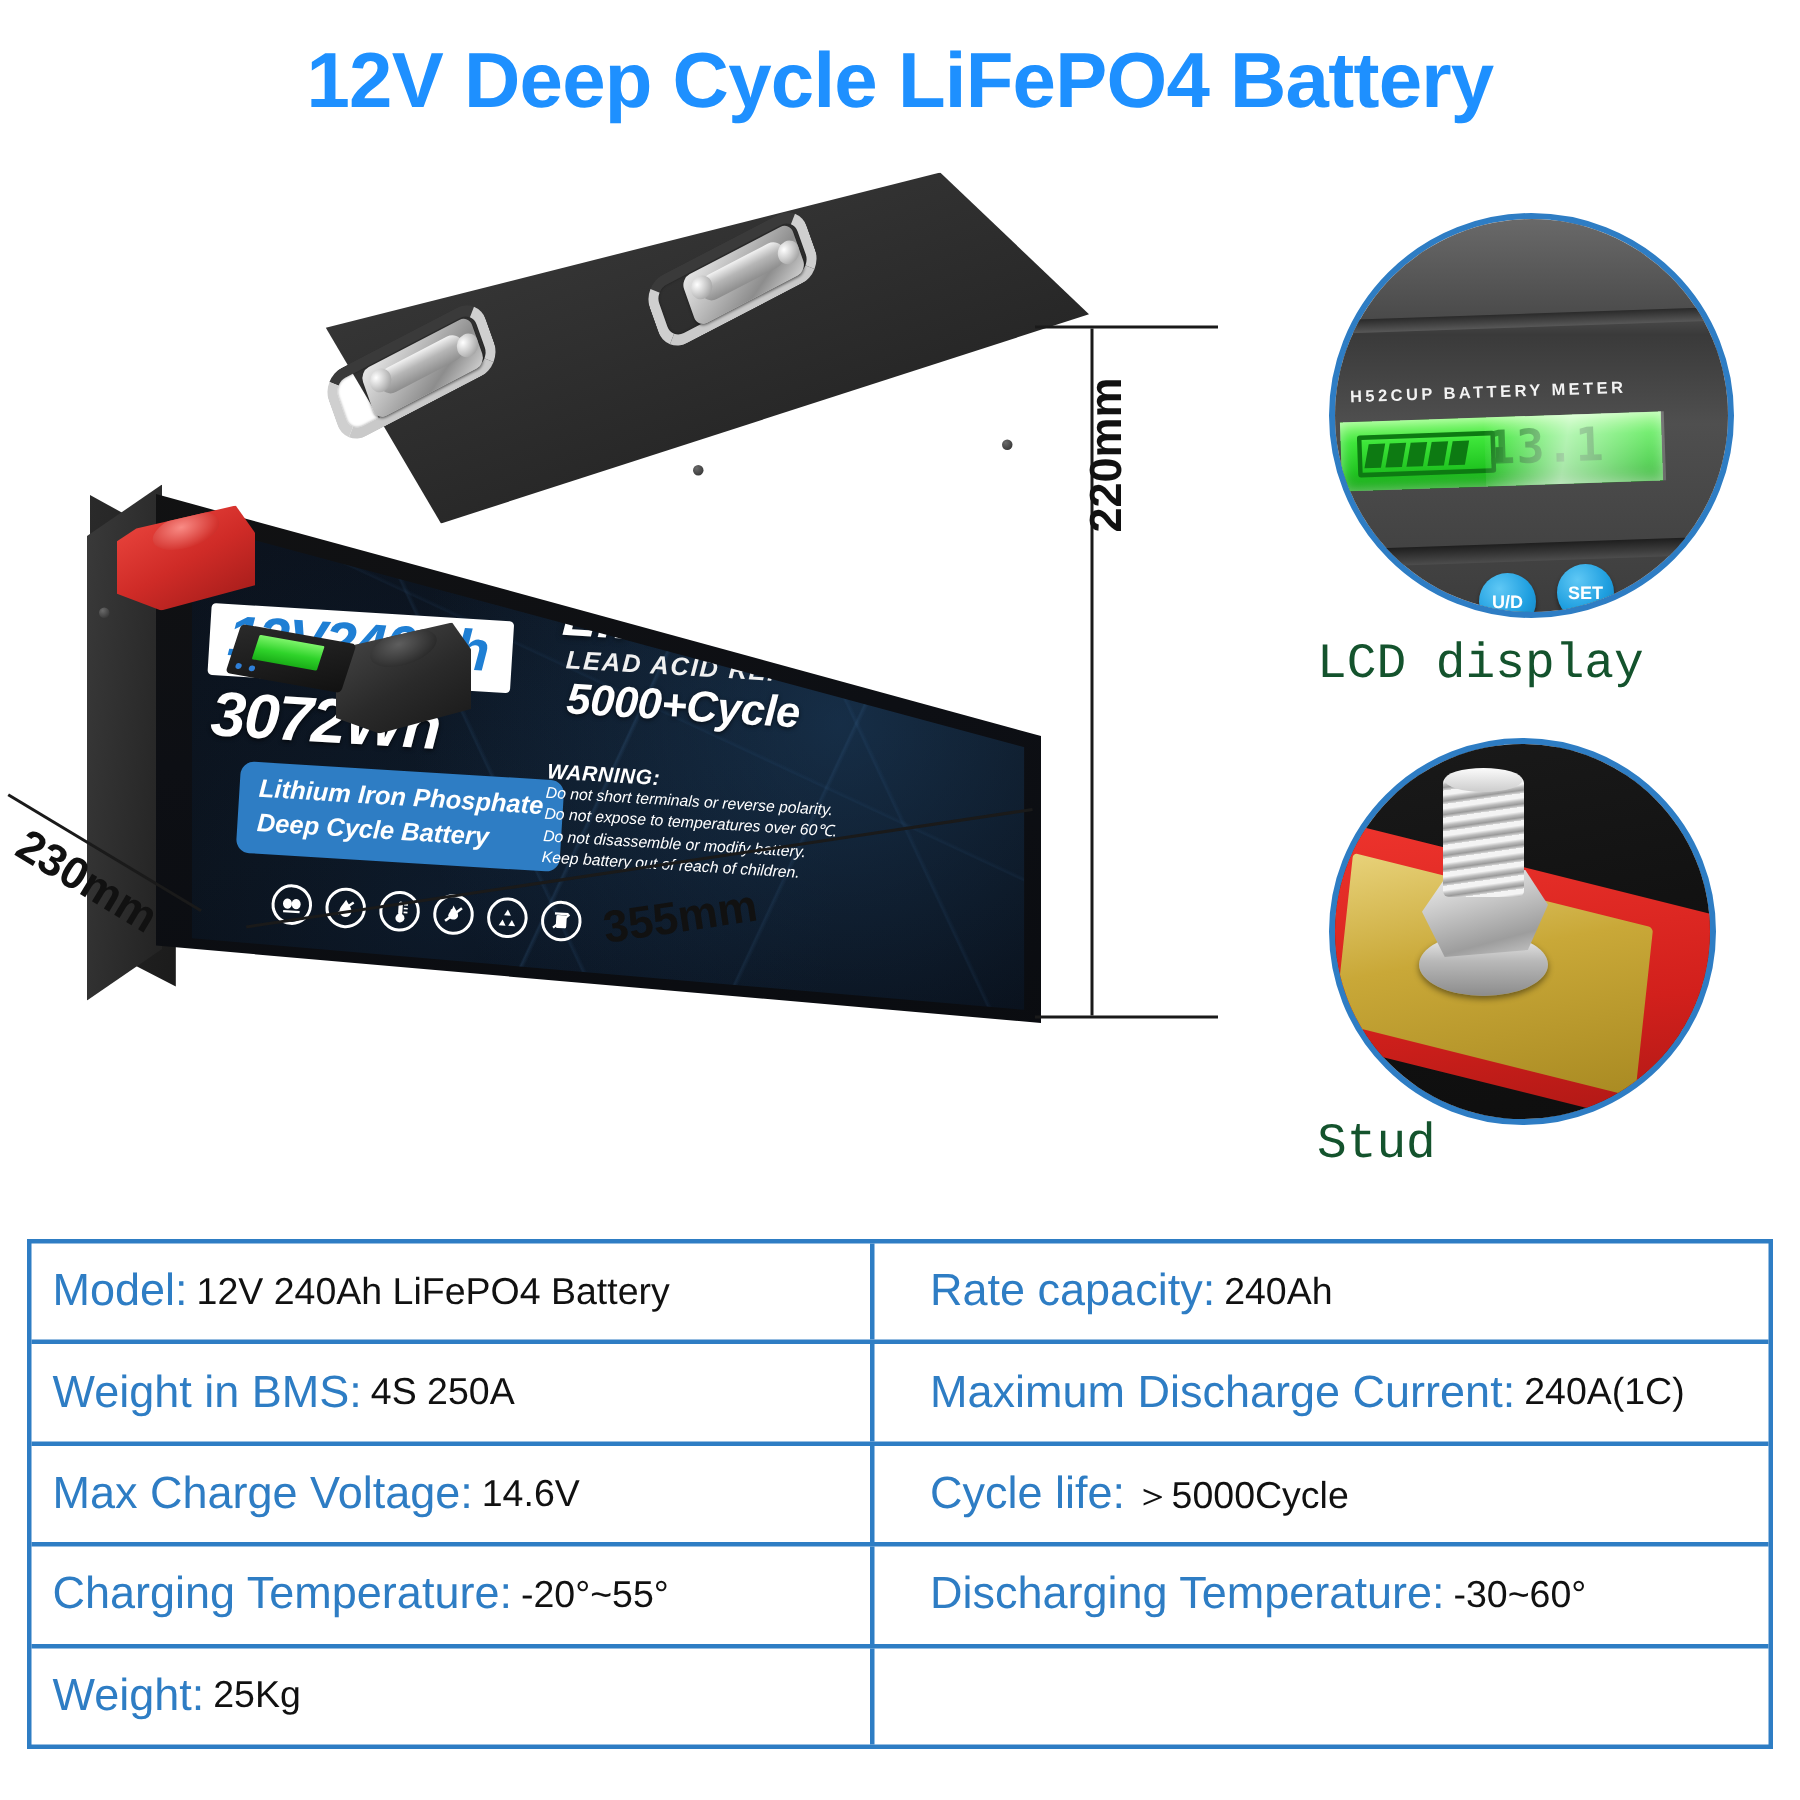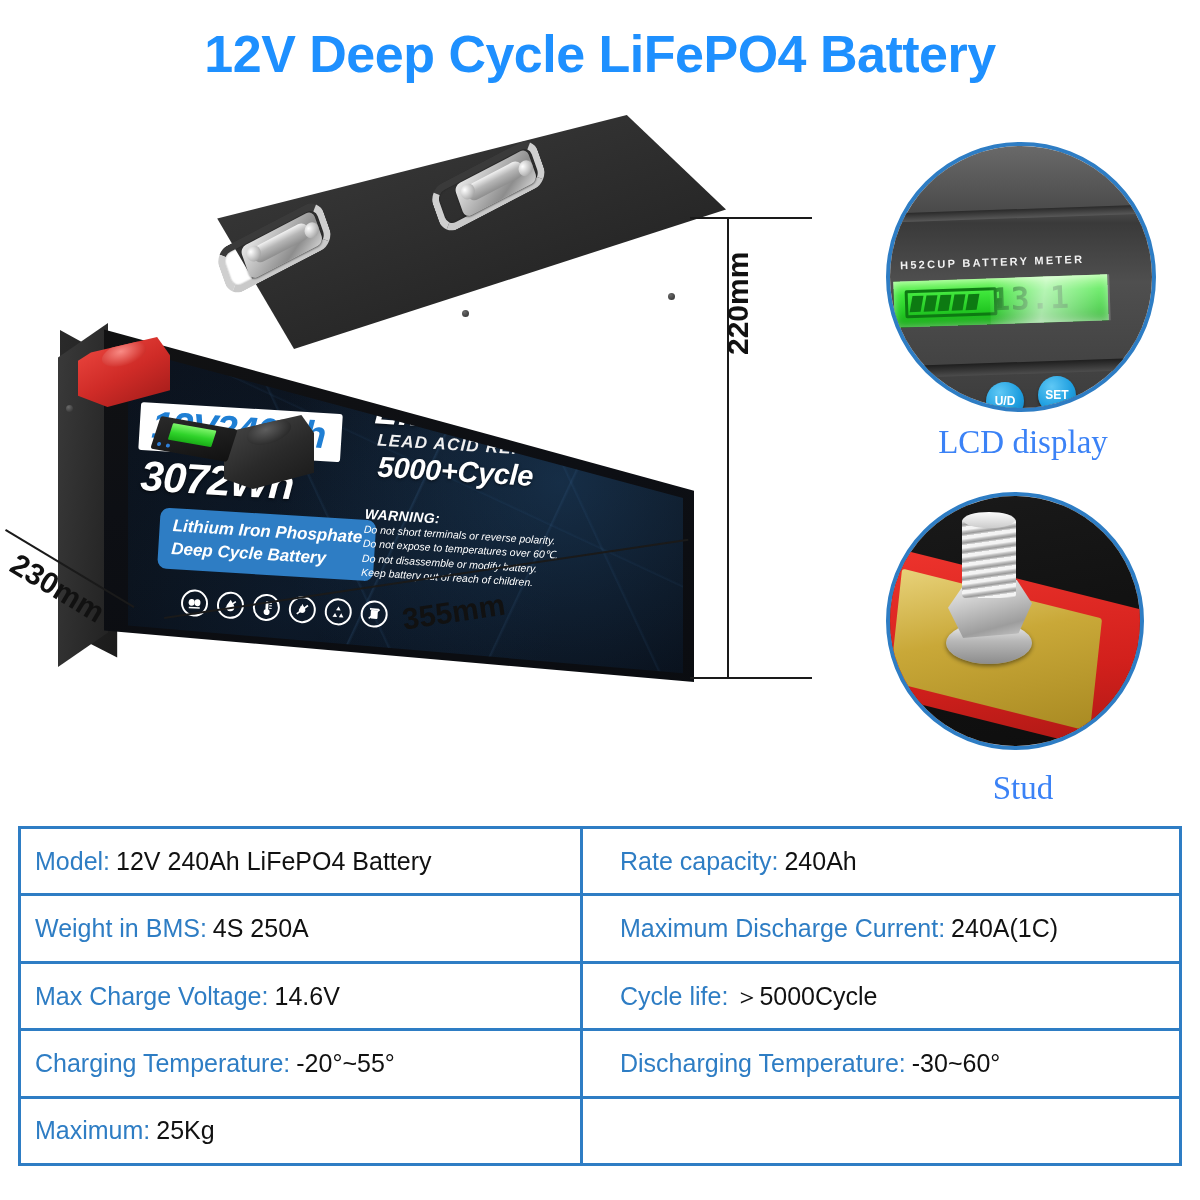--- a/index.html
+++ b/index.html
@@ -199,22 +199,22 @@
   .dim-txt { position:absolute; color:#111; font-size:30px; font-weight:bold; white-space:nowrap;
              font-family:"Liberation Sans", sans-serif; }
 
   
   .callout { position:absolute; }
   .circ {
     position:absolute; border-radius:50%; overflow:hidden;
     border:4px solid #2E7DC4;
   }
   .cap {
-    position:absolute; width:100%; text-align:center;
-    color:#3b82f6; font-size:33px; font-family:Liberation Serif, serif;
+    position:absolute; width:100%; text-align:left;
+    color:#14532d; font-size:33px; font-family:Liberation Mono, monospace;
   }
 
   
   .lcd-body { position:absolute; inset:-4px; background:linear-gradient(180deg,#6b6b6b 0%,#4a4a4a 26%,#3a3a3a 30%,#4f4f4f 52%,#3c3c3c 100%); }
   .lcd-groove { position:absolute; left:0; top:24%; width:100%; height:9px;
                 background:linear-gradient(180deg,#2a2a2a,#585858); transform:rotate(-2deg); }
   .lcd-groove2{ position:absolute; left:0; bottom:13%; width:100%; height:12px;
                 background:linear-gradient(180deg,#1e1e1e,#4d4d4d); transform:rotate(-2deg); }
   .lcd-brand { position:absolute; left:10px; top:42%; color:#f2f2f2; font-size:11px;
                font-weight:bold; letter-spacing:2.3px; white-space:nowrap; transform:rotate(-2deg); }
@@ -295,21 +295,21 @@
     position:absolute; left:18px; top:826px; width:1164px; height:340px;
     border:3px solid #2E7DC4;
     display:flex; flex-direction:column;
     background:#fff;
   }
   .srow { flex:1 1 0; display:flex; border-bottom:3px solid #2E7DC4; }
   .srow:last-child { border-bottom:none; }
   .scell { display:flex; align-items:center; padding:0 14px; overflow:hidden; white-space:nowrap; }
   .scell.left  { width:562px; border-right:3px solid #2E7DC4; }
   .scell.right { flex:1;margin-left:23px; }
-  .k { color:#2E7DC4; font-size:25px; font-family:"Liberation Sans", sans-serif; }
+  .k { color:#2E7DC4; font-size:30px; font-family:"Liberation Sans", sans-serif; }
   .v { color:#111111; font-size:25px; font-family:"Liberation Sans", sans-serif; margin-left:6px; }
 </style>
 </head>
 <body>
 
 <div id="page">
 
   <div class="title">12V Deep Cycle LiFePO4 Battery</div>
 
   <div class="hero">
@@ -461,21 +461,21 @@
 
   <div class="callout" style="left:886px; top:492px; width:290px; height:320px;">
     <div class="circ" style="left:0; top:0; width:258px; height:258px;">
       <div class="stud-bg"></div>
       <div class="stud-red"></div>
       <div class="stud-brass"></div>
       <div class="stud-wash"></div>
       <div class="stud-nut"></div>
       <div class="stud-bolt"></div>
     </div>
-    <div class="cap" style="left:-8px; top:278px;">Stud</div>
+    <div class="cap" style="left:-8px; top:252px;">Stud</div>
   </div>
 
   <div class="spec">
 
     <div class="srow">
       <div class="scell left">
         <span class="k">Model:</span>
         <span class="v">12V 240Ah LiFePO4 Battery</span>
       </div>
       <div class="scell right">
@@ -512,20 +512,20 @@
         <span class="v">-20°~55°</span>
       </div>
       <div class="scell right">
         <span class="k">Discharging Temperature:</span>
         <span class="v">-30~60°</span>
       </div>
     </div>
 
     <div class="srow">
       <div class="scell left">
-        <span class="k">Maximum:</span>
+        <span class="k">Weight:</span>
         <span class="v">25Kg</span>
       </div>
     </div>
 
   </div>
 
 </div>
 
 </body></html>

